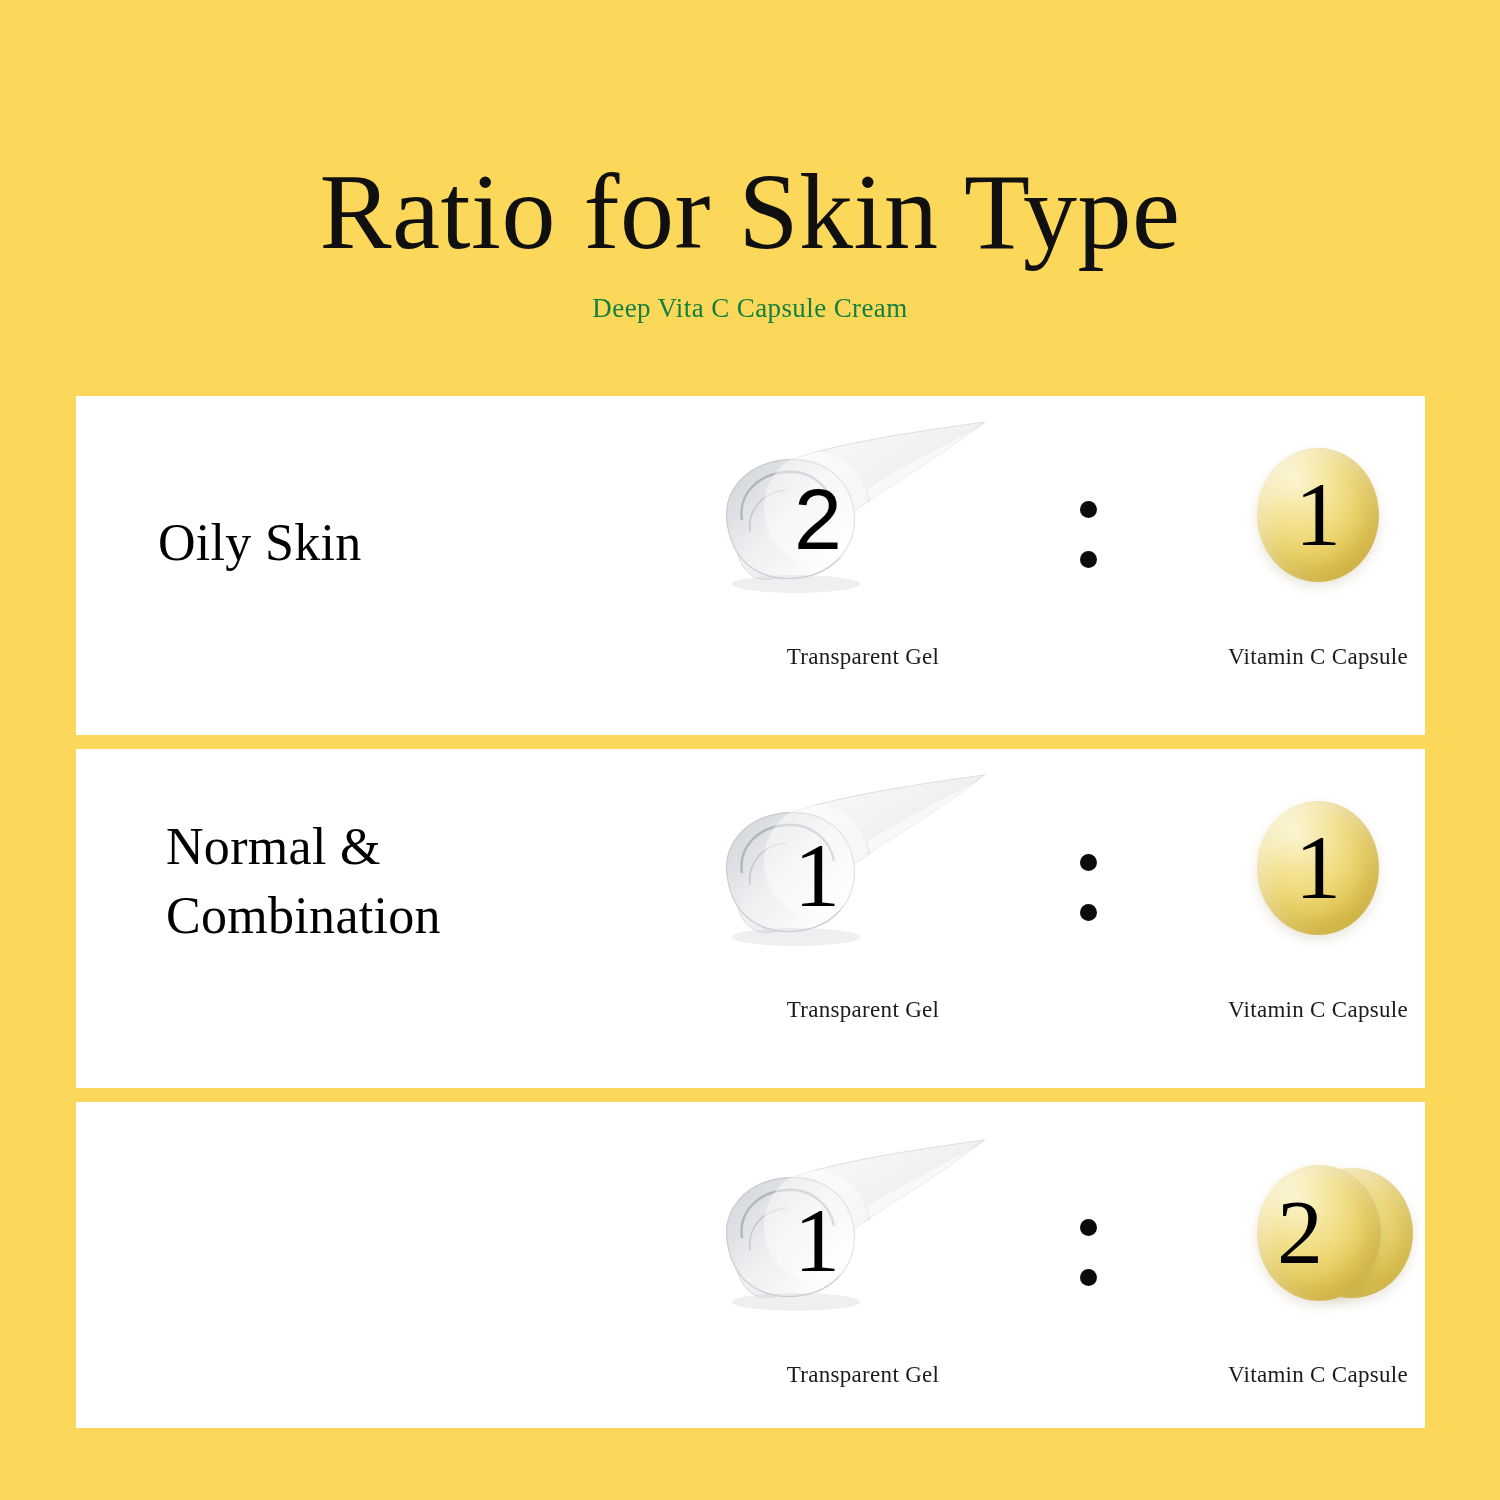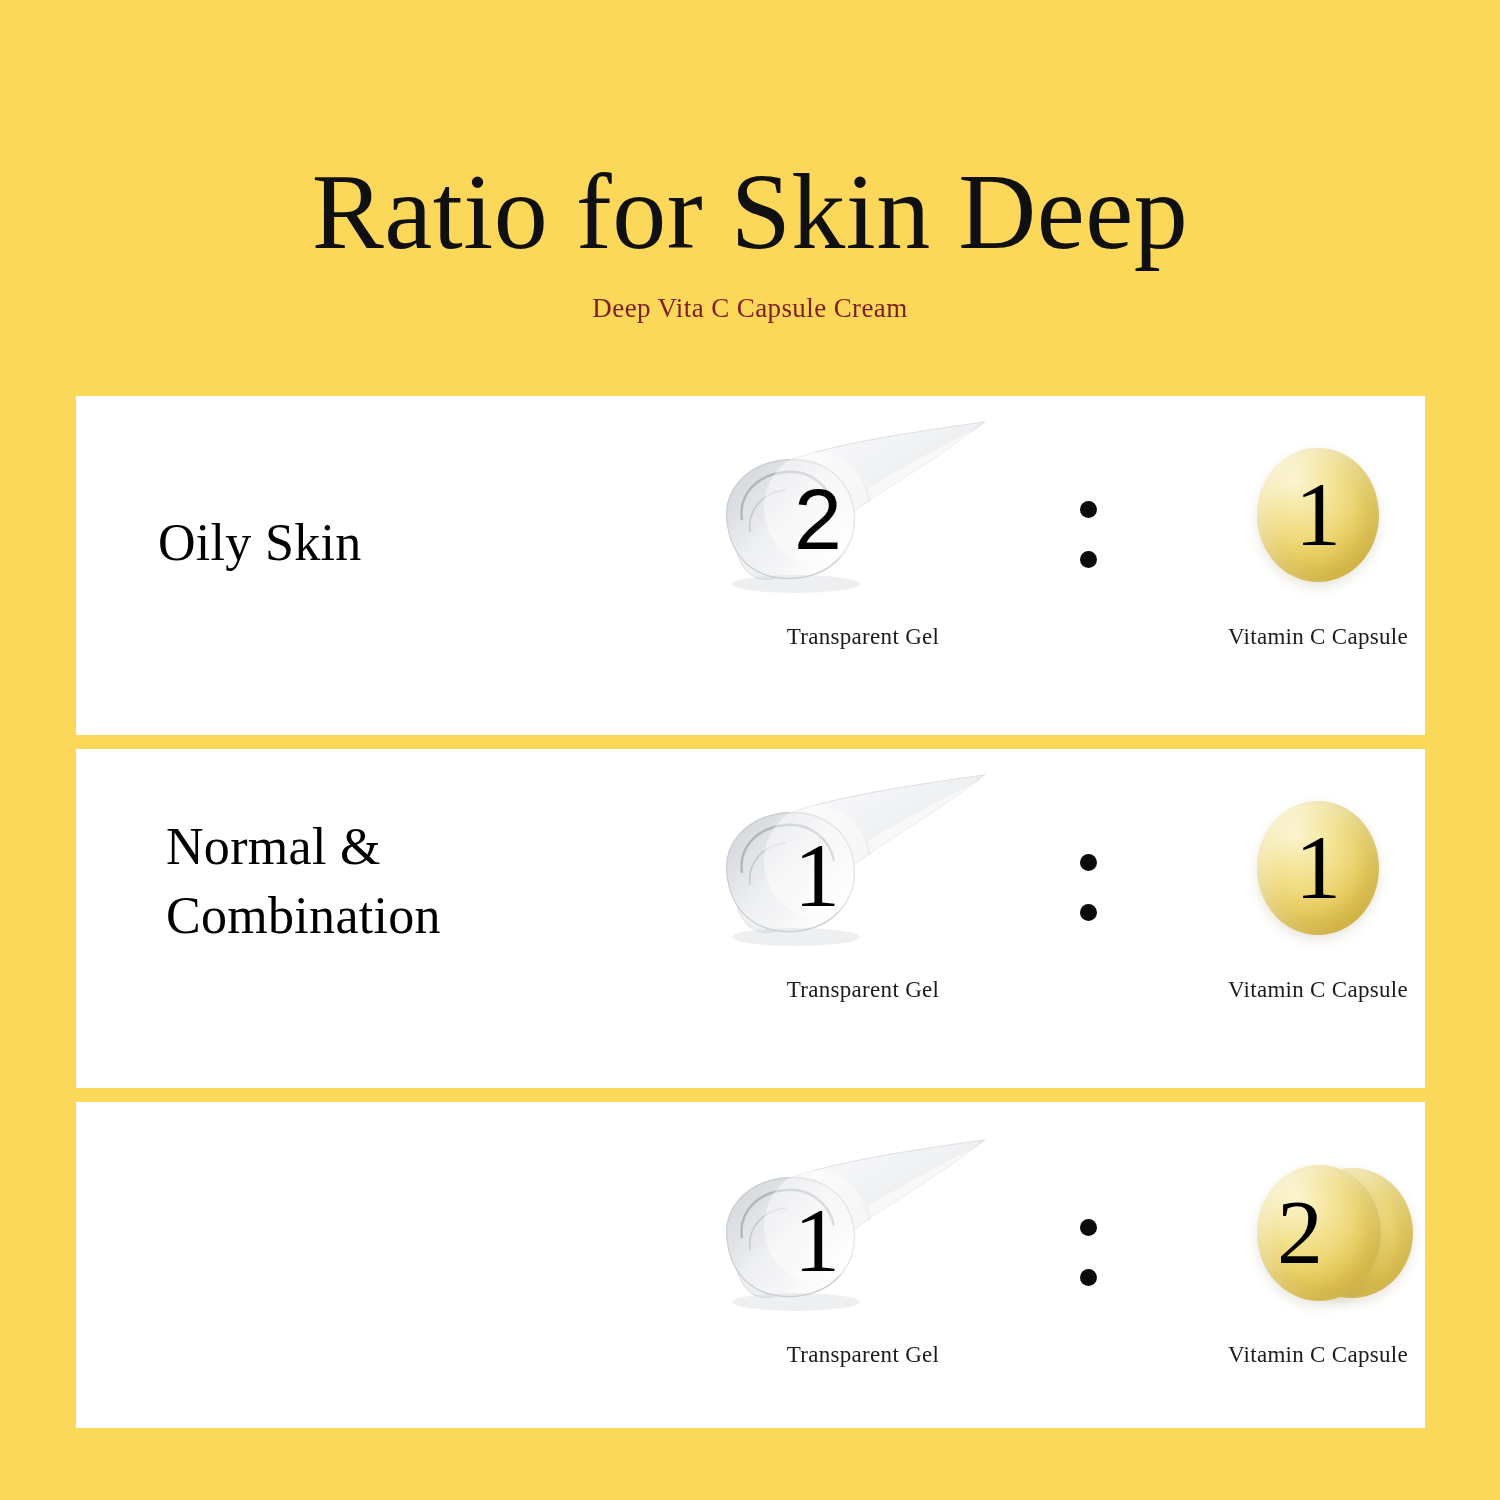--- a/index.html
+++ b/index.html
@@ -41,21 +41,21 @@
     font-family: "Liberation Serif", "DejaVu Serif", serif;
   }
 
   .page-subtitle {
     position: absolute;
     left: 0;
     top: 293px;
     width: 1500px;
     font-size: 27px;
     letter-spacing: 0.4px;
-    color: #7f1d1d;
+    color: #15803d;
     font-family: "Liberation Serif", "DejaVu Serif", serif;
   }
 
   
   .card {
     position: absolute;
     left: 76px;
     width: 1349px;
     background: #FFFFFF;
   }
@@ -104,21 +104,21 @@
     position: relative;
     width: 330px;
     height: 182px;
     margin: 0 auto;
   }
 
   .item-label {
     font-size: 23px;
     letter-spacing: 0.3px;
     color: #1b1b1b;
-    margin-top: 18px;
+    margin-top: 38px;
     font-family: "Liberation Serif", "DejaVu Serif", serif;
     white-space: nowrap;
   }
 
   
   .gel-wrap {
     position: absolute;
     left: 0;
     top: -8px;
     width: 330px;
@@ -210,21 +210,21 @@
     height: 17px;
     border-radius: 50%;
     background: #0b0b0b;
   }
   .colon .dot + .dot { margin-top: 33px; }
 </style>
 </head>
 <body>
 
 <div class="header">
-  <div class="page-title">Ratio for Skin Deep</div>
+  <div class="page-title">Ratio for Skin Type</div>
   <div class="page-subtitle">Deep Vita C Capsule Cream</div>
 </div>
 
 <div class="card" id="card-0">
 
   <div class="skin-label">Oily Skin</div>
 
   <div class="ratio-zone">
 
     <div class="item item-gel">

